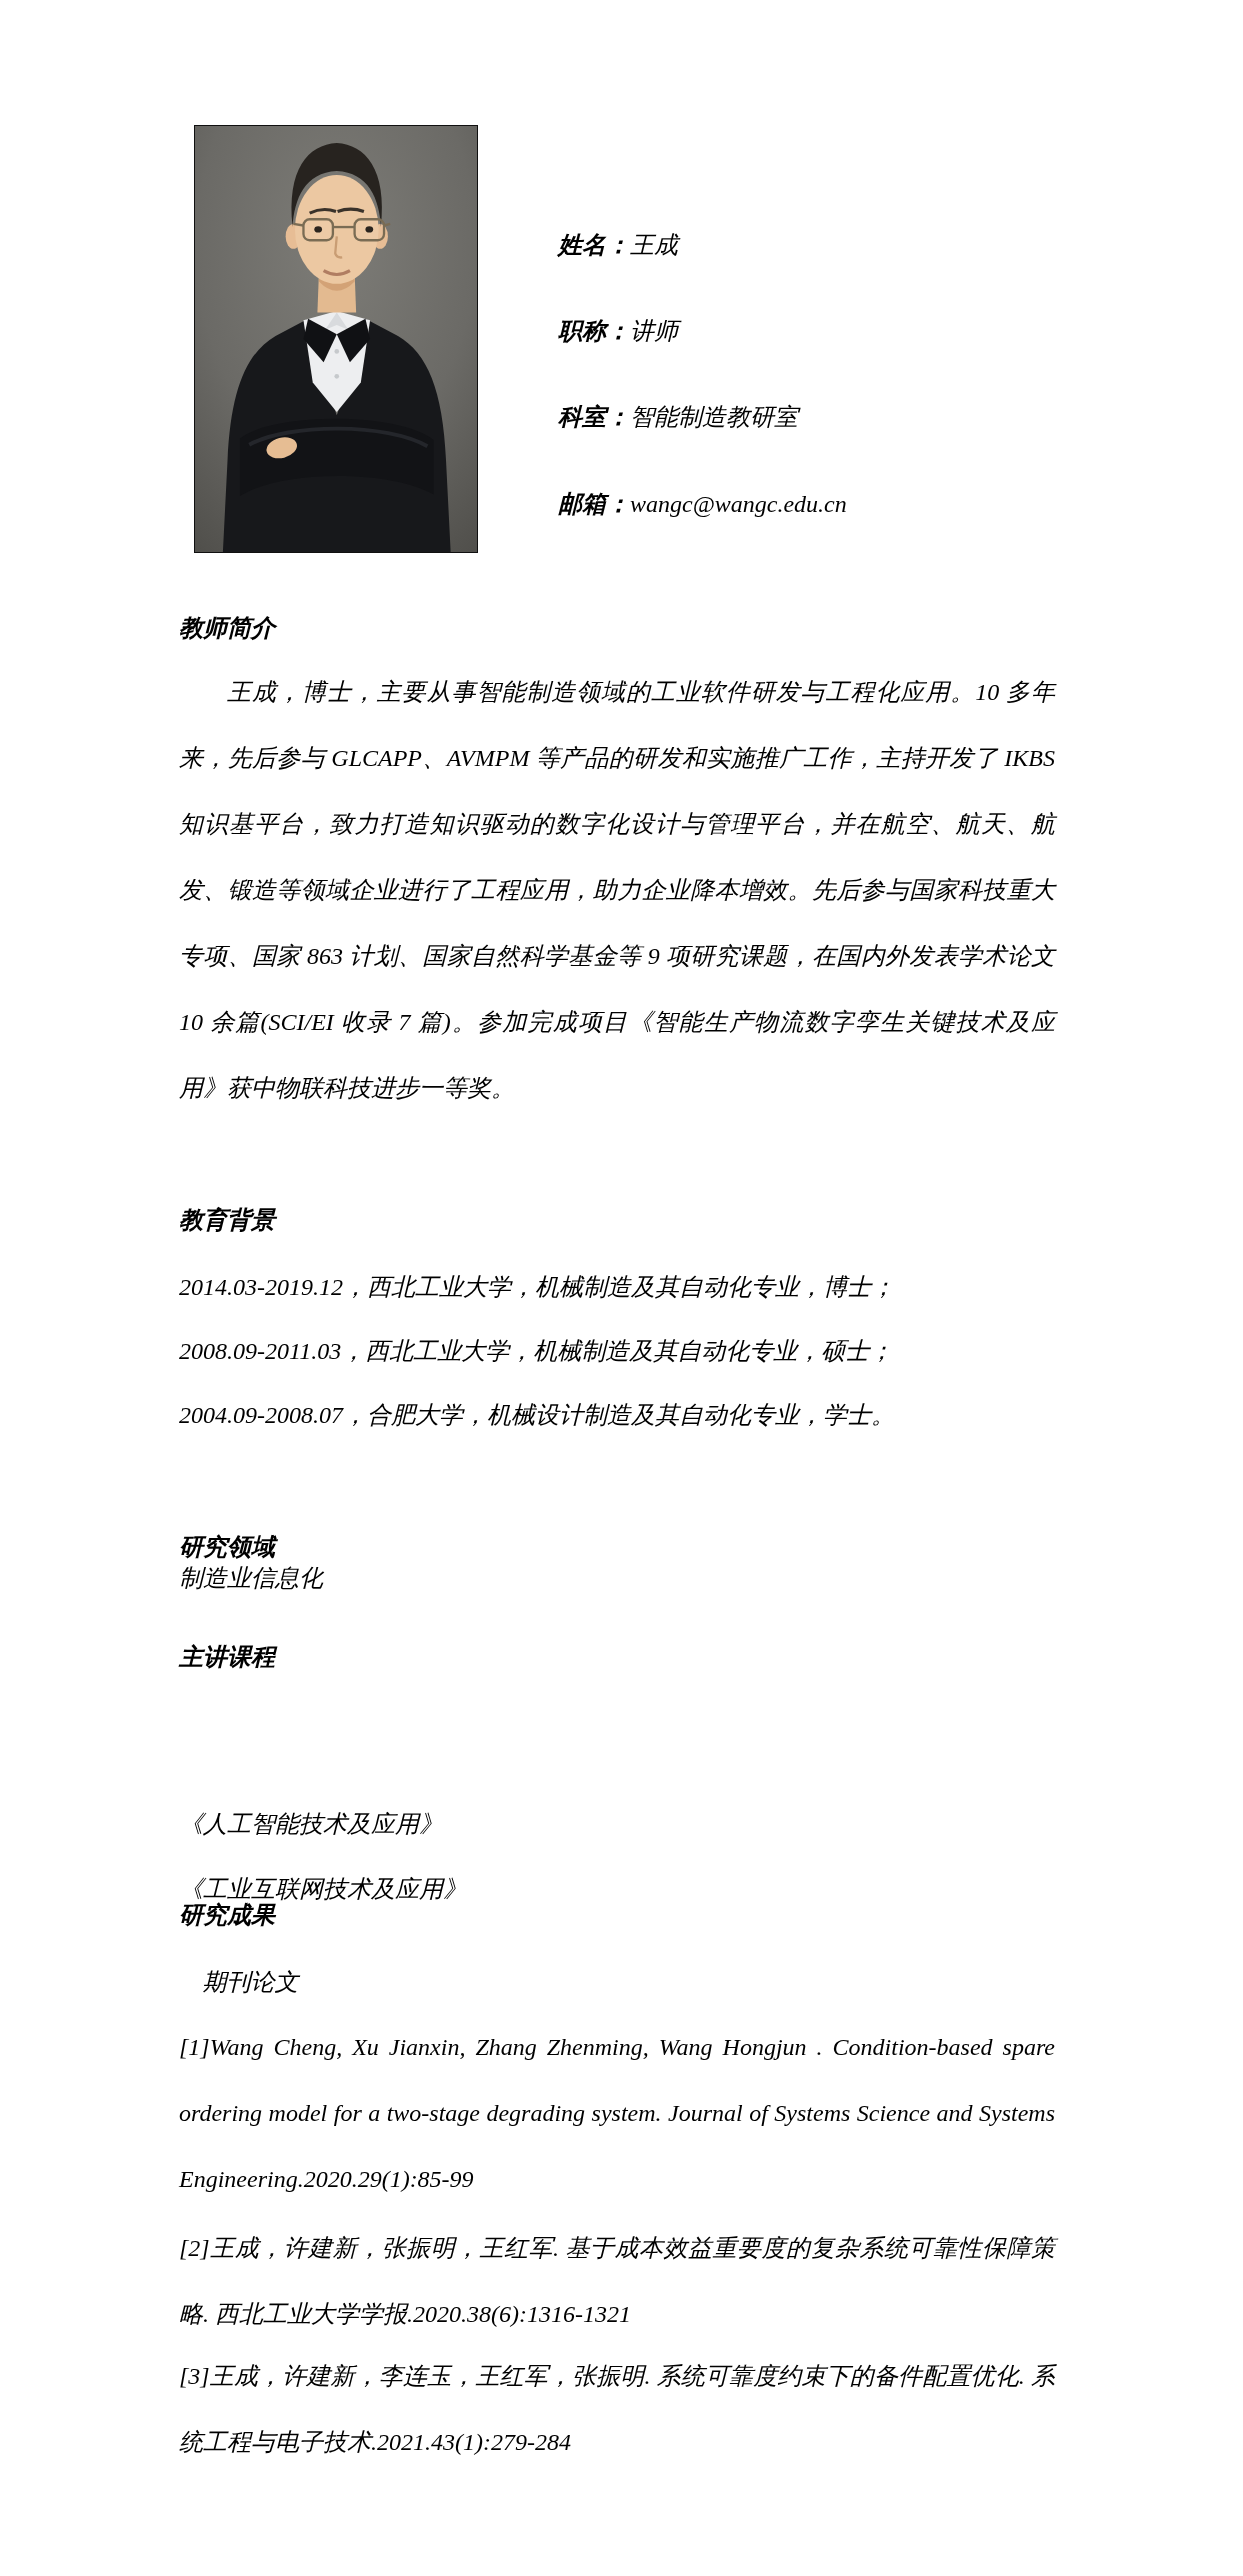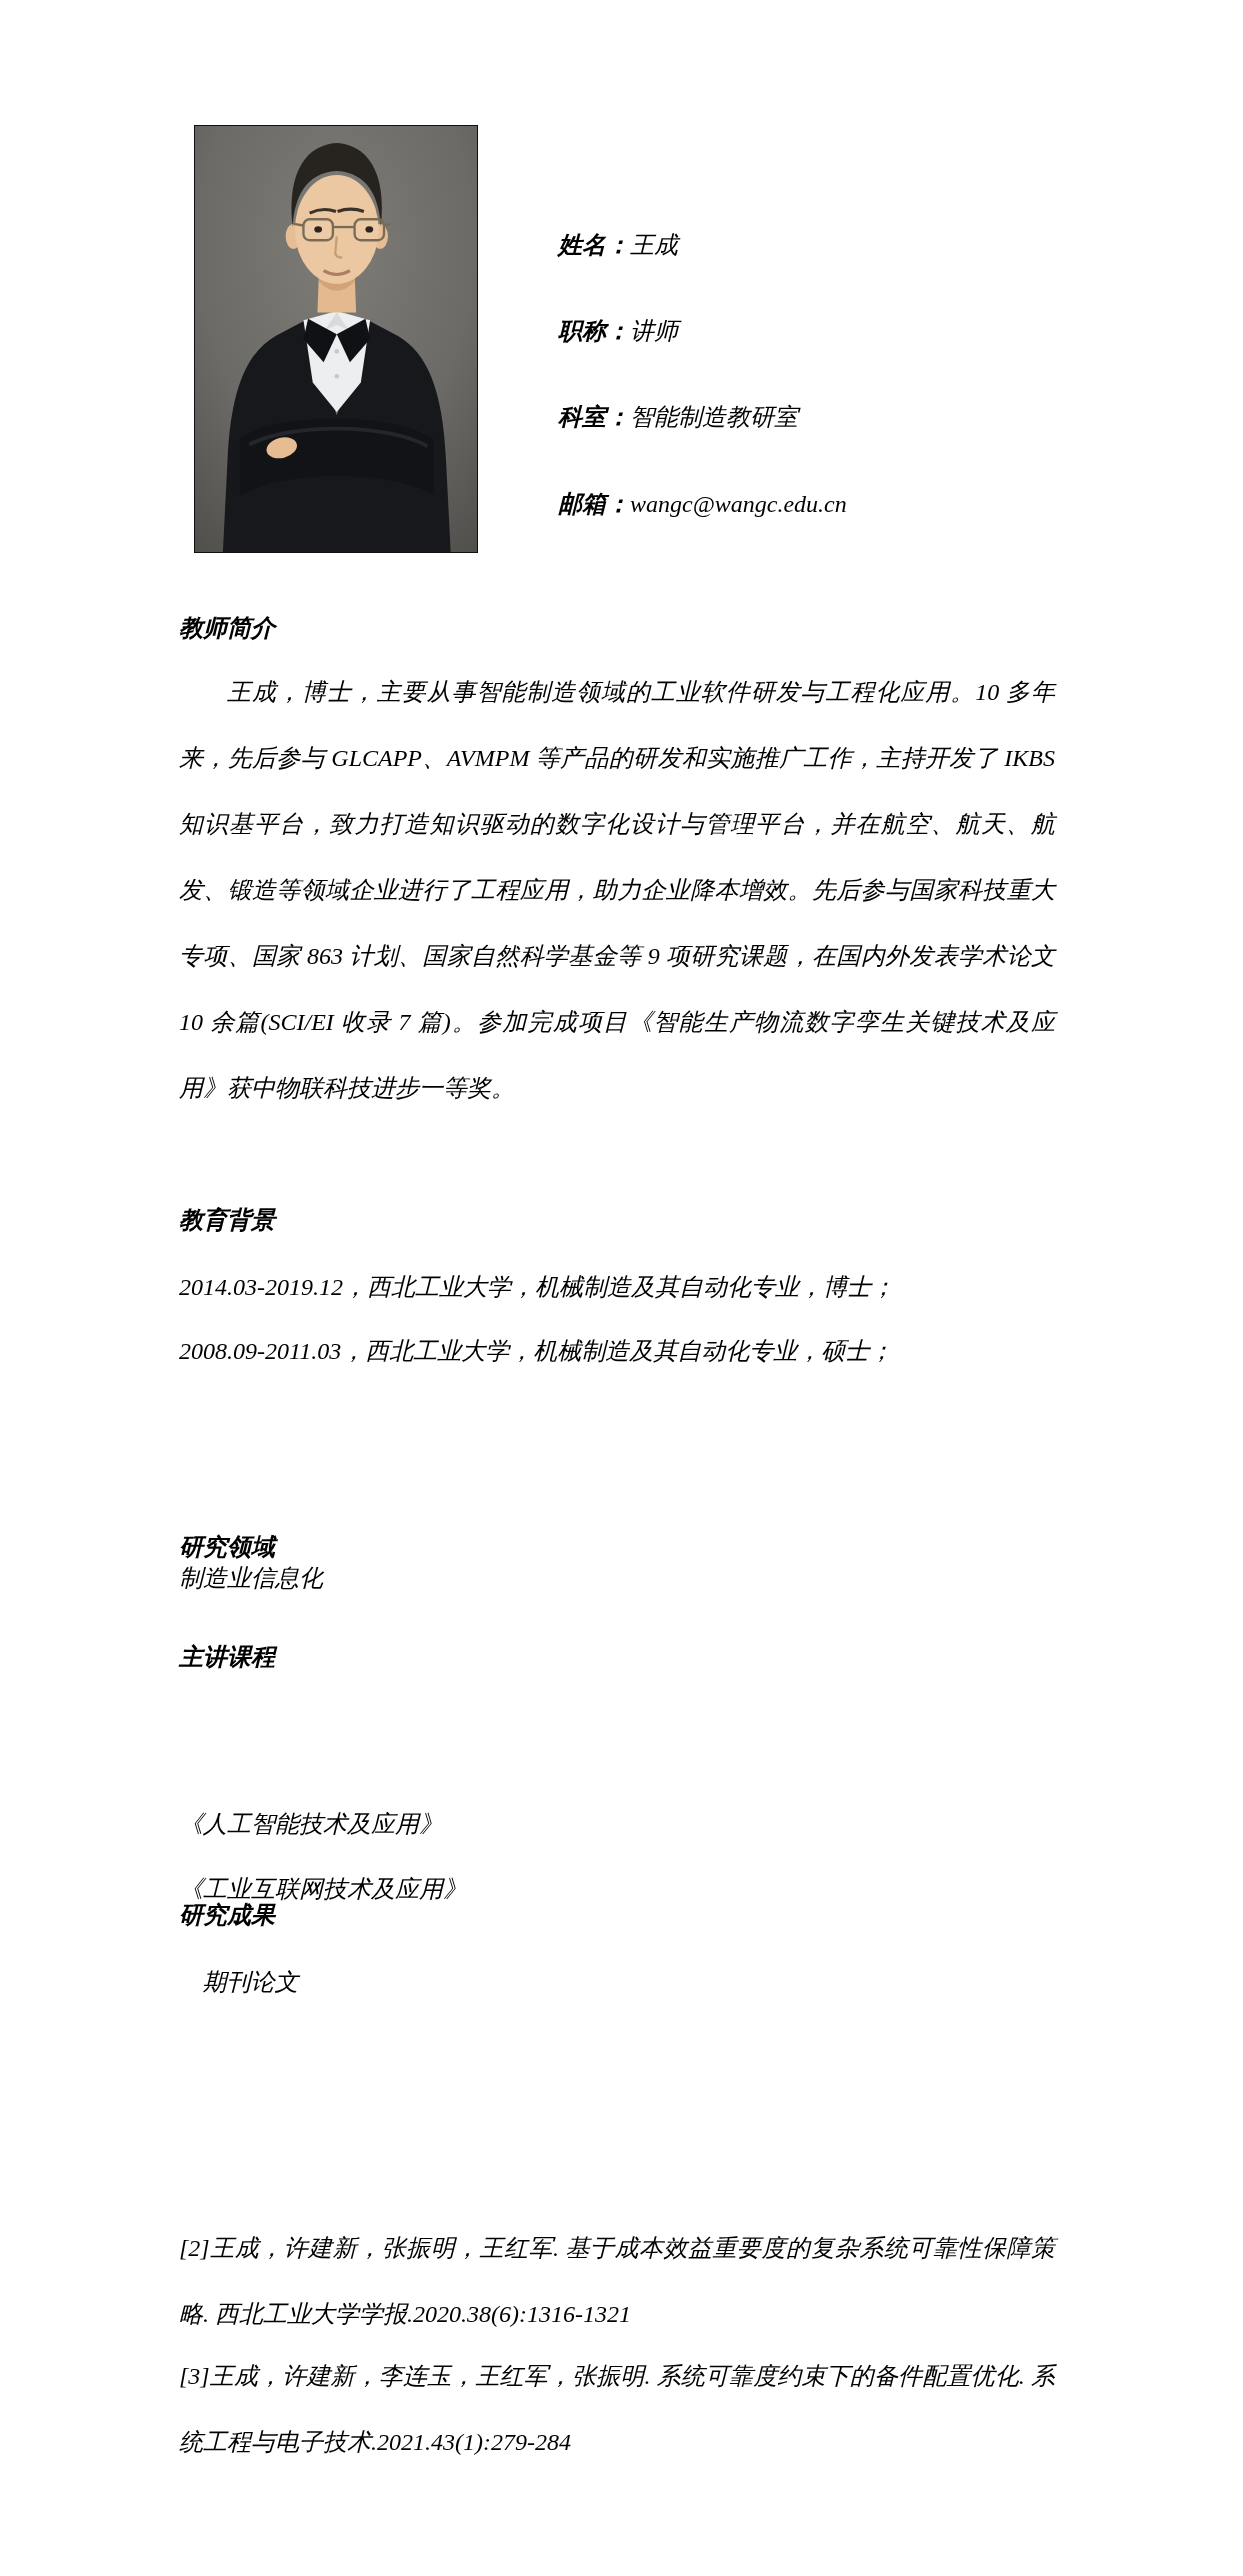--- a/index.html
+++ b/index.html
@@ -125,30 +125,32 @@
     </div>
   </div>
 
   <h2 class="sec-heading" style="top:613px">教师简介</h2>
   <p class="body-block indent" style="top:659px">王成，博士，主要从事智能制造领域的工业软件研发与工程化应用。10 多年来，先后参与 GLCAPP、AVMPM 等产品的研发和实施推广工作，主持开发了 IKBS 知识基平台，致力打造知识驱动的数字化设计与管理平台，并在航空、航天、航发、锻造等领域企业进行了工程应用，助力企业降本增效。先后参与国家科技重大专项、国家 863 计划、国家自然科学基金等 9 项研究课题，在国内外发表学术论文 10 余篇(SCI/EI 收录 7 篇)。参加完成项目《智能生产物流数字孪生关键技术及应用》获中物联科技进步一等奖。</p>
 
   <h2 class="sec-heading" style="top:1205px">教育背景</h2>
   <div class="body-block edu" style="top:1255px">
     <div>2014.03-2019.12，西北工业大学，机械制造及其自动化专业，博士；</div>
     <div>2008.09-2011.03，西北工业大学，机械制造及其自动化专业，硕士；</div>
+    <div>2004.09-2008.07，合肥大学，机械设计制造及其自动化专业，学士。</div>
   </div>
 
   <h2 class="sec-heading" style="top:1532px">研究领域</h2>
   <div class="body-block single" style="top:1563px">制造业信息化</div>
 
   <h2 class="sec-heading" style="top:1642px">主讲课程</h2>
   <div class="body-block courses" style="top:1792px">
     <div>《人工智能技术及应用》</div>
     <div>《工业互联网技术及应用》</div>
   </div>
 
   <h2 class="sec-heading" style="top:1900px">研究成果</h2>
   <div class="body-block single subhead" style="top:1967px">期刊论文</div>
+  <p class="body-block" style="top:2014px">[1]Wang Cheng, Xu Jianxin, Zhang Zhenming, Wang Hongjun . Condition-based spare ordering model for a two-stage degrading system. Journal of Systems Science and Systems Engineering.2020.29(1):85-99</p>
   <p class="body-block" style="top:2215px">[2]王成，许建新，张振明，王红军. 基于成本效益重要度的复杂系统可靠性保障策略. 西北工业大学学报.2020.38(6):1316-1321</p>
   <p class="body-block" style="top:2343px">[3]王成，许建新，李连玉，王红军，张振明. 系统可靠度约束下的备件配置优化. 系统工程与电子技术.2021.43(1):279-284</p>
 
 </div>
 
 
 </body></html>

